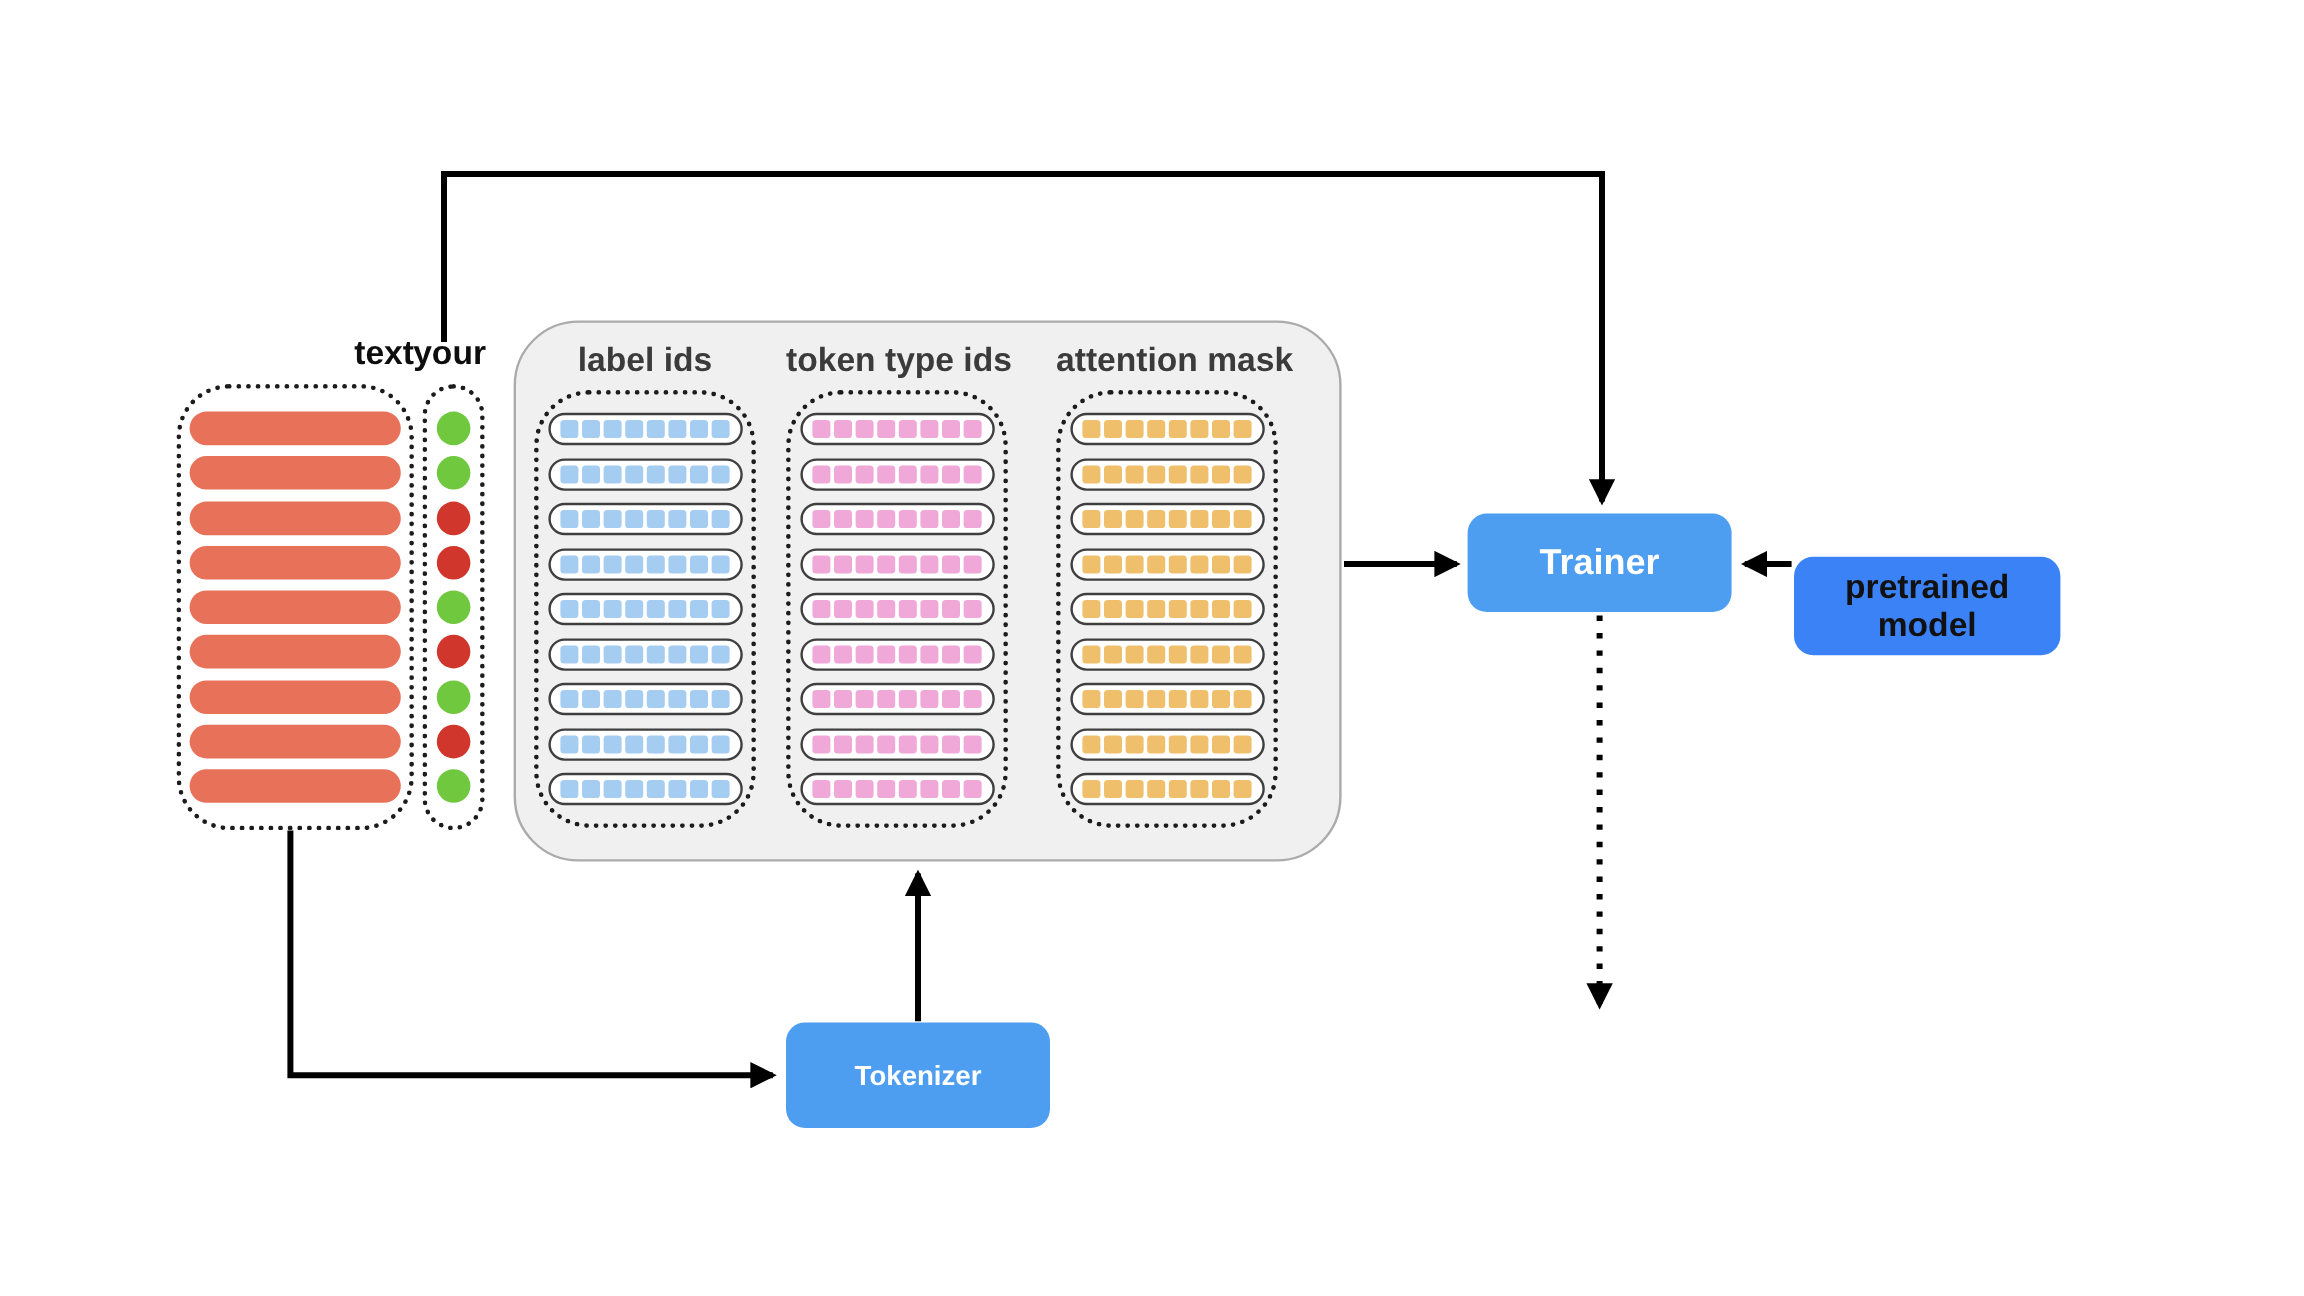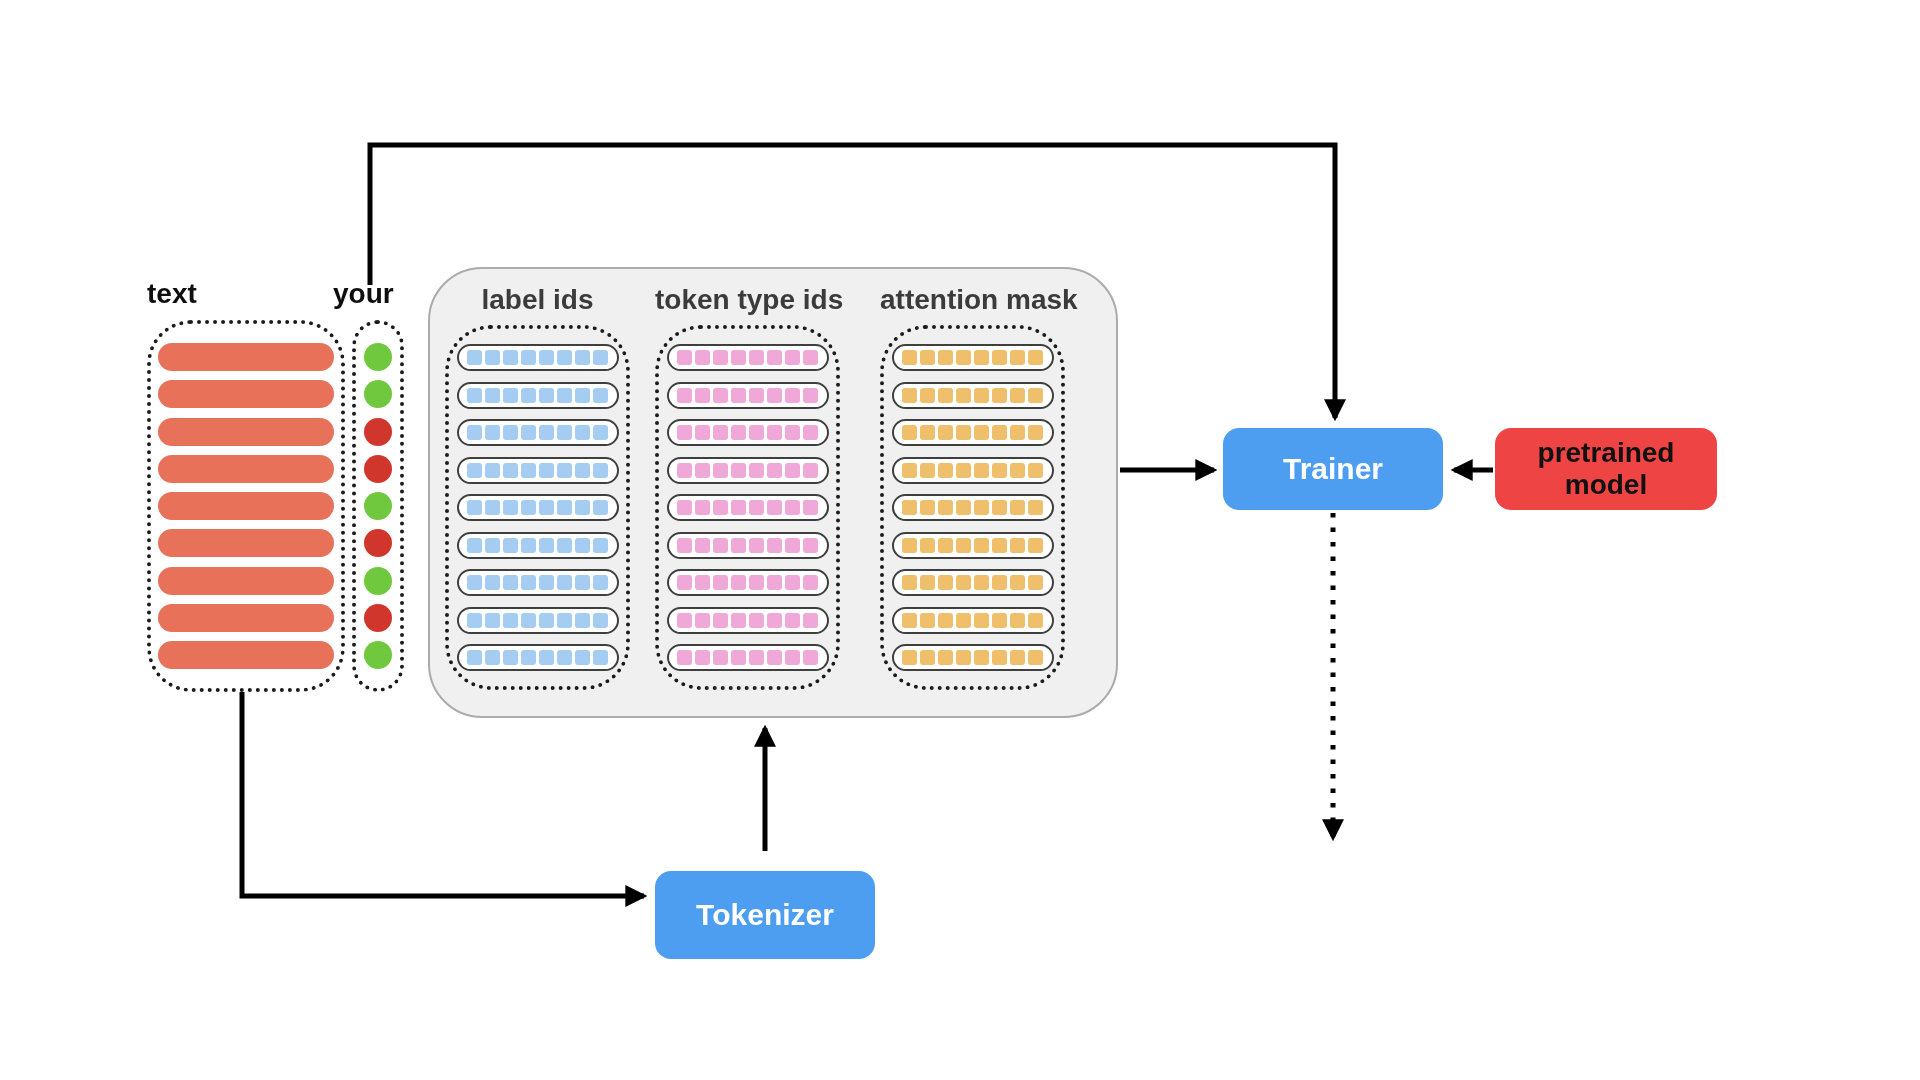--- a/index.html
+++ b/index.html
@@ -2,21 +2,21 @@
 <html><head>
 <meta charset="utf-8">
 <style>
   html,body{margin:0;padding:0;background:#ffffff;}
   .canvas{position:relative;width:1920px;height:1080px;background:#ffffff;overflow:hidden;
           font-family:"Liberation Sans", sans-serif;}
 
   .page-title{position:absolute;left:60px;top:26px;font-size:64px;font-weight:bold;color:#000;
               font-family:"DejaVu Sans","Liberation Sans",sans-serif;}
 
-  .col-header{position:absolute;top:278px;font-weight:bold;font-size:28px;color:#0e0e0e;text-align:left;}
+  .col-header{position:absolute;top:278px;font-weight:bold;font-size:28px;color:#0e0e0e;text-align:right;}
   #text-header{left:147px;width:198px;}
   #label-header{left:333px;width:72px;}
 
   .panel{position:absolute;top:320px;height:372px;border:4px dotted #1c1c1c;box-sizing:border-box;
          display:flex;flex-direction:column;justify-content:space-between;align-items:center;padding:19px 0;}
   #text-panel{left:147px;width:198px;border-radius:44px;}
   #label-panel{left:352px;width:52px;border-radius:28px;}
   .bar{width:176px;height:28px;border-radius:14px;}
   .dot{width:28px;height:28px;border-radius:50%;}
 
@@ -37,21 +37,21 @@
 
   .pill{width:162px;height:27px;background:#ffffff;border:2px solid #3F3F3F;border-radius:15px;
         box-sizing:border-box;display:flex;align-items:center;justify-content:center;gap:3px;}
   .cell{width:15px;height:15px;border-radius:3px;}
 
   .node{position:absolute;border-radius:16px;display:flex;align-items:center;justify-content:center;
         text-align:center;font-weight:bold;}
   .node span{display:block;width:170px;}
   #trainer{left:1223px;top:428px;width:220px;height:82px;font-size:30px;}
   #pretrained{left:1495px;top:428px;width:222px;height:82px;font-size:28px;line-height:1.15;}
-  #tokenizer{left:655px;top:852px;width:220px;height:88px;font-size:30px;margin-top:19px;}
+  #tokenizer{left:655px;top:852px;width:220px;height:88px;font-size:23px;}
   #newmodel{left:1222px;top:850px;width:223px;height:88px;font-size:28px;line-height:1.15;}
 
   .connectors{position:absolute;left:0;top:0;pointer-events:none;}
 </style>
 </head>
 <body>
 
 <div class="canvas">
 
 
@@ -358,21 +358,21 @@
         <div class="cell" style="background: rgb(239, 191, 107);"></div>
         <div class="cell" style="background: rgb(239, 191, 107);"></div>
         <div class="cell" style="background: rgb(239, 191, 107);"></div>
         <div class="cell" style="background: rgb(239, 191, 107);"></div>
       </div>
     </div>
 
   <div class="node" id="trainer" style="background: rgb(77, 158, 240); color: rgb(255, 255, 255);">
     <span>Trainer</span>
   </div>
-  <div class="node" id="pretrained" style="background: #ef4444; color: rgb(17, 17, 17);">
+  <div class="node" id="pretrained" style="background: #3b82f6; color: rgb(17, 17, 17); margin-top: 36px;">
     <span>pretrained model</span>
   </div>
   <div class="node" id="tokenizer" style="background: rgb(77, 158, 240); color: rgb(255, 255, 255);">
     <span>Tokenizer</span>
   </div>
 
   <svg class="connectors" width="1920" height="1080" viewBox="0 0 1920 1080">
     <defs>
       <marker id="arrow" viewBox="0 0 10 10" refX="8.5" refY="5" markerWidth="4.4" markerHeight="4.4" orient="auto-start-reverse">
         <path d="M 0 0 L 10 5 L 0 10 z" fill="#000"></path>

